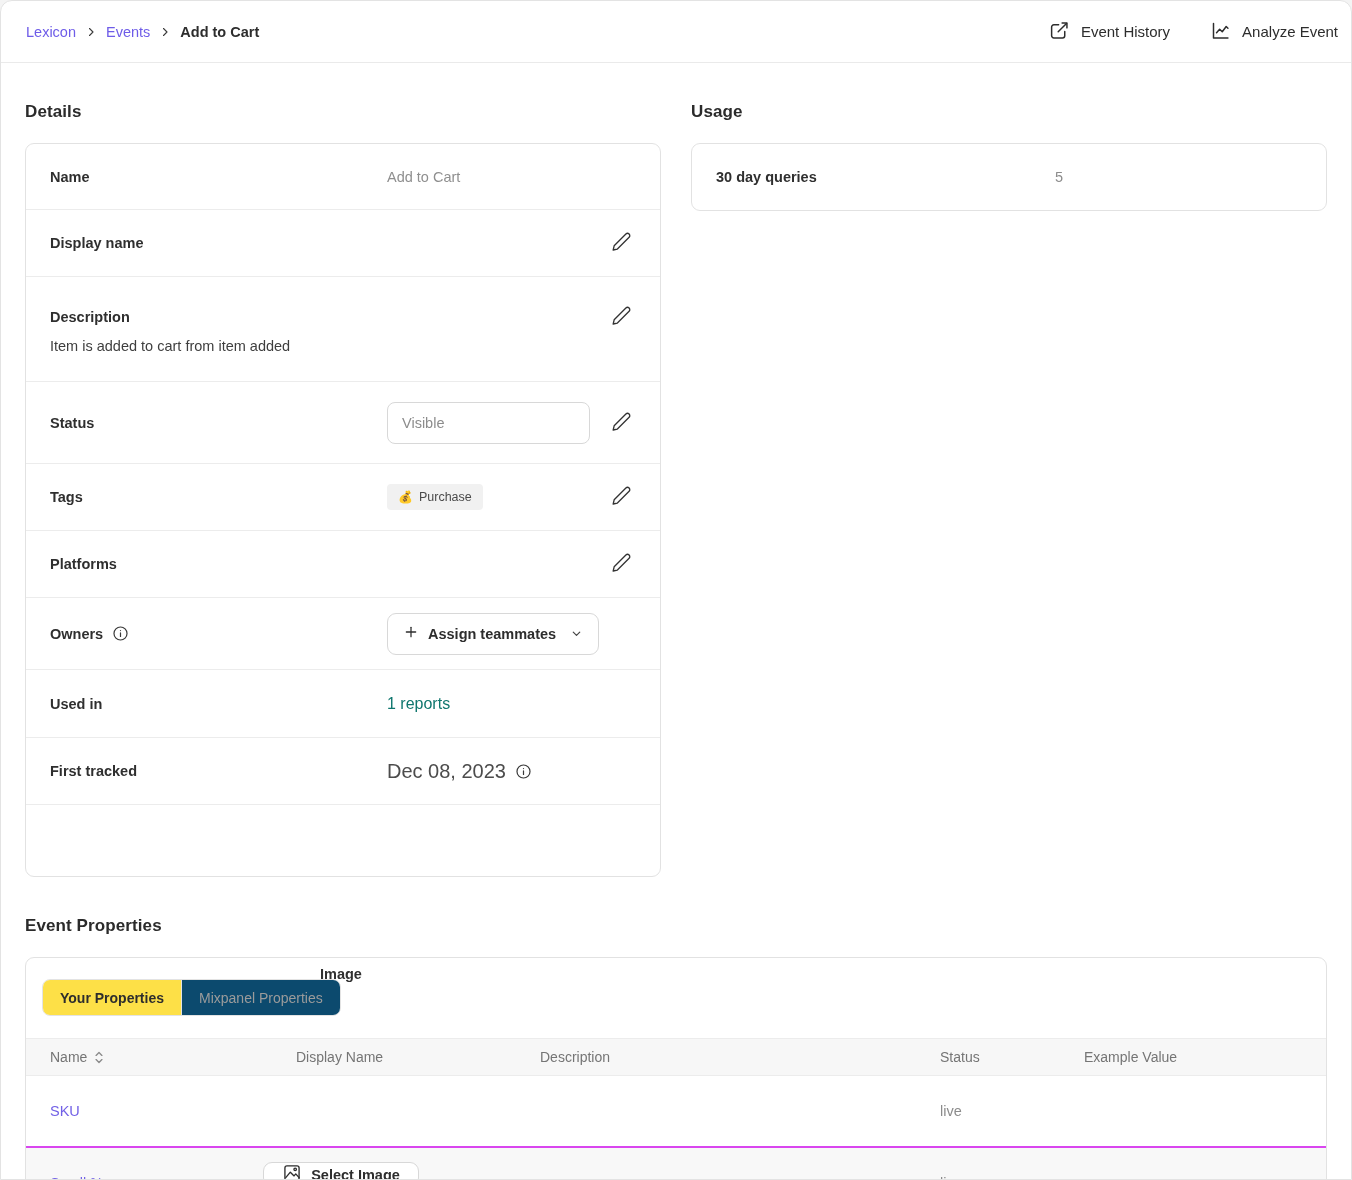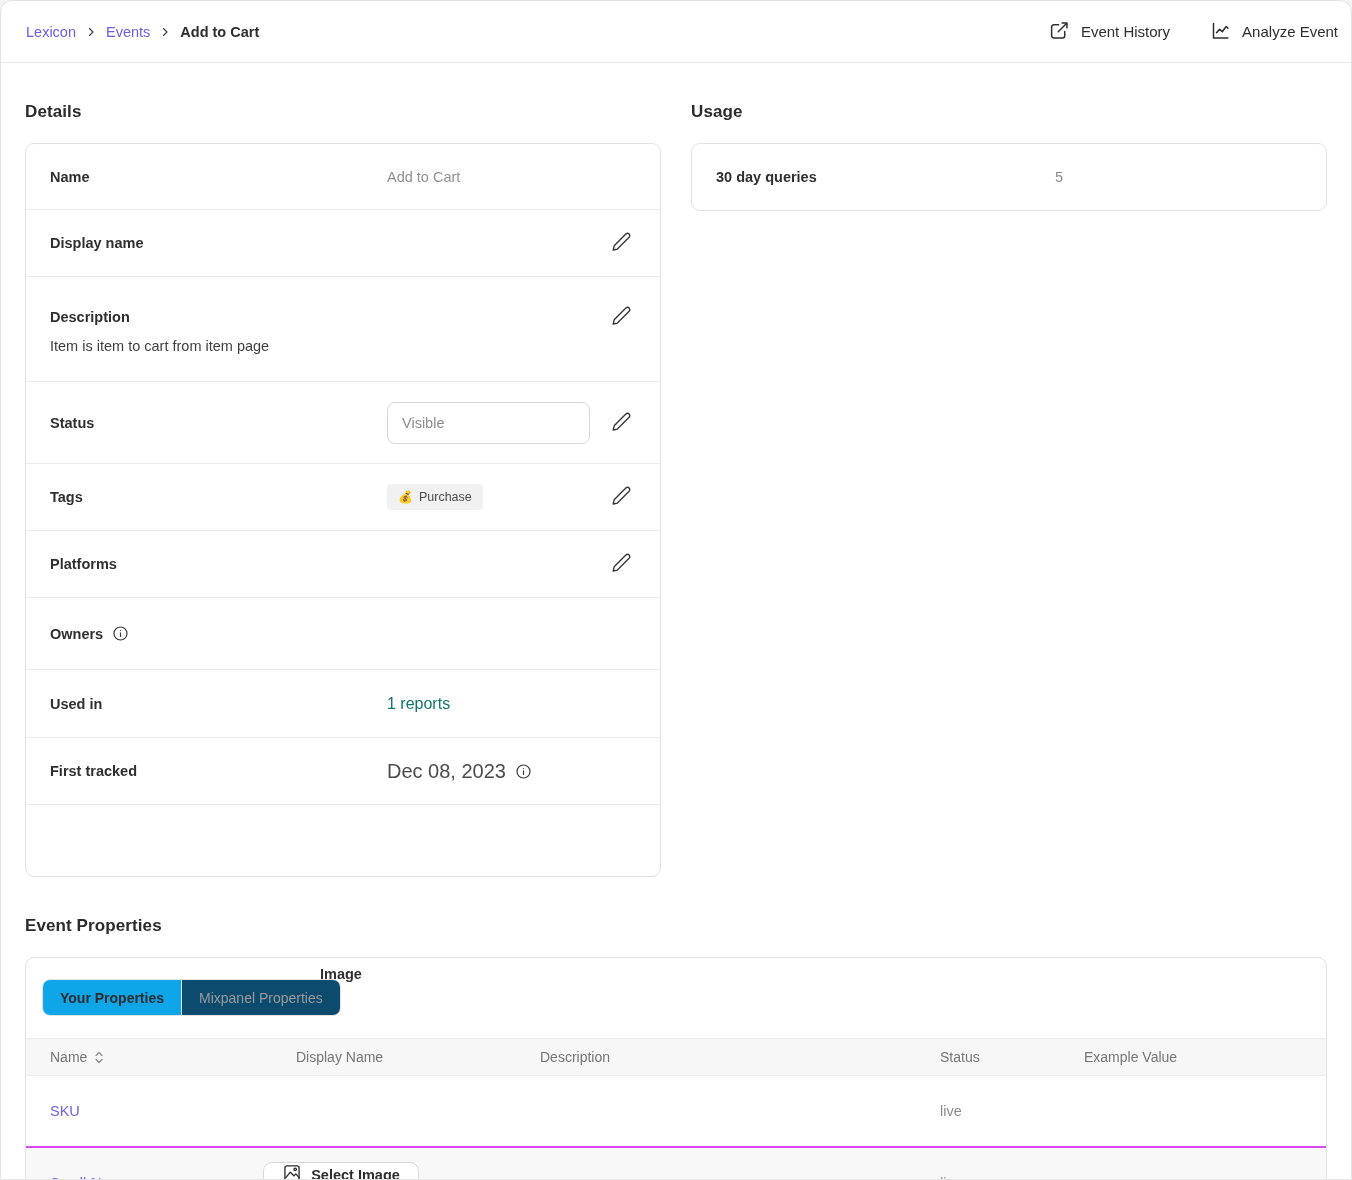--- a/index.html
+++ b/index.html
@@ -93,21 +93,21 @@
   .urow:last-child { border-bottom: none; }
   .urow.u0 { height: 66px; } .urow.u1 { height: 67px; }
   .urow-label { flex: 0 0 339px; font-size: 14.5px; font-weight: 600; color: #2f2f2f; }
   .urow-value { font-size: 14.5px; color: #8c8c8c; }
 
   
   .props-card { height: 280px; overflow: hidden; border-radius: 9px; }
   .tabs-wrap { padding: 21px 16px 0; }
   .tab-group { display: inline-flex; border: 1px solid #e3e3e3; border-radius: 8px; overflow: hidden; }
   .tab { height: 35px; display: flex; align-items: center; padding: 0 17px; font-size: 14px; cursor: pointer; background: #0c4a6e; border: none; font-family: inherit; }
-  .tab.active { background: #0ea5e9; color: #2d2d2d; font-weight: 600; }
+  .tab.active { background: #fde047; color: #2d2d2d; font-weight: 600; }
   .tab.inactive { color: #9b9b9b; border-left: 1px solid #e3e3e3; font-weight: 400; }
 
   .ptable { margin-top: 22px; }
   .ptable-header, .ptable-row {
     display: grid;
     grid-template-columns: 246px 244px 400px 144px 1fr;
     align-items: center;
   }
   .ptable-header {
     height: 38px; background: #f7f7f7;
@@ -194,21 +194,21 @@
             <div class="desc-top">
               <div class="drow-label">Description</div>
               <button class="edit-btn">
                 <span>
                   <svg width="21" height="21" viewBox="0 0 24 24" fill="none" stroke="currentColor" stroke-width="1.5" stroke-linecap="round" stroke-linejoin="round">
                       <path d="M17 3.5a2.6 2.6 0 0 1 3.7 3.7L7.3 20.6 2.5 21.7l1.1-4.8L17 3.5z"></path>
                     </svg>
                 </span>
               </button>
             </div>
-            <div class="desc-text">Item is item to cart from item page</div>
+            <div class="desc-text">Item is added to cart from item added</div>
           </div>
 
           <div class="drow r-status">
             <div class="drow-label">Status</div>
             <div class="status-box">Visible</div>
             <button class="edit-btn">
               <span>
                 <svg width="21" height="21" viewBox="0 0 24 24" fill="none" stroke="currentColor" stroke-width="1.5" stroke-linecap="round" stroke-linejoin="round">
                     <path d="M17 3.5a2.6 2.6 0 0 1 3.7 3.7L7.3 20.6 2.5 21.7l1.1-4.8L17 3.5z"></path>
                   </svg>
@@ -246,20 +246,34 @@
             <div class="drow-label">
               <span>Owners</span>
               <span class="info-ic">
                 <svg width="17" height="17" viewBox="0 0 24 24" fill="none" stroke="currentColor" stroke-width="1.7" stroke-linecap="round">
                     <circle cx="12" cy="12" r="9.2"></circle>
                     <path d="M12 11.2v5"></path>
                     <path d="M12 7.8h.01"></path>
                   </svg>
               </span>
             </div>
+            <button class="outline-btn">
+              <span>
+                <svg width="16" height="16" viewBox="0 0 24 24" fill="none" stroke="currentColor" stroke-width="1.9" stroke-linecap="round">
+                    <path d="M12 5v14"></path>
+                    <path d="M5 12h14"></path>
+                  </svg>
+              </span>
+              <span>Assign teammates</span>
+              <span class="chev">
+                <svg width="13" height="13" viewBox="0 0 24 24" fill="none" stroke="currentColor" stroke-width="2.2" stroke-linecap="round" stroke-linejoin="round">
+                    <path d="M6 9.5l6 6 6-6"></path>
+                  </svg>
+              </span>
+            </button>
           </div>
 
           <div class="drow r-used">
             <div class="drow-label">Used in</div>
             <a class="link">1 reports</a>
           </div>
 
           <div class="drow r-first">
             <div class="drow-label">First tracked</div>
             <div class="tracked-val">

